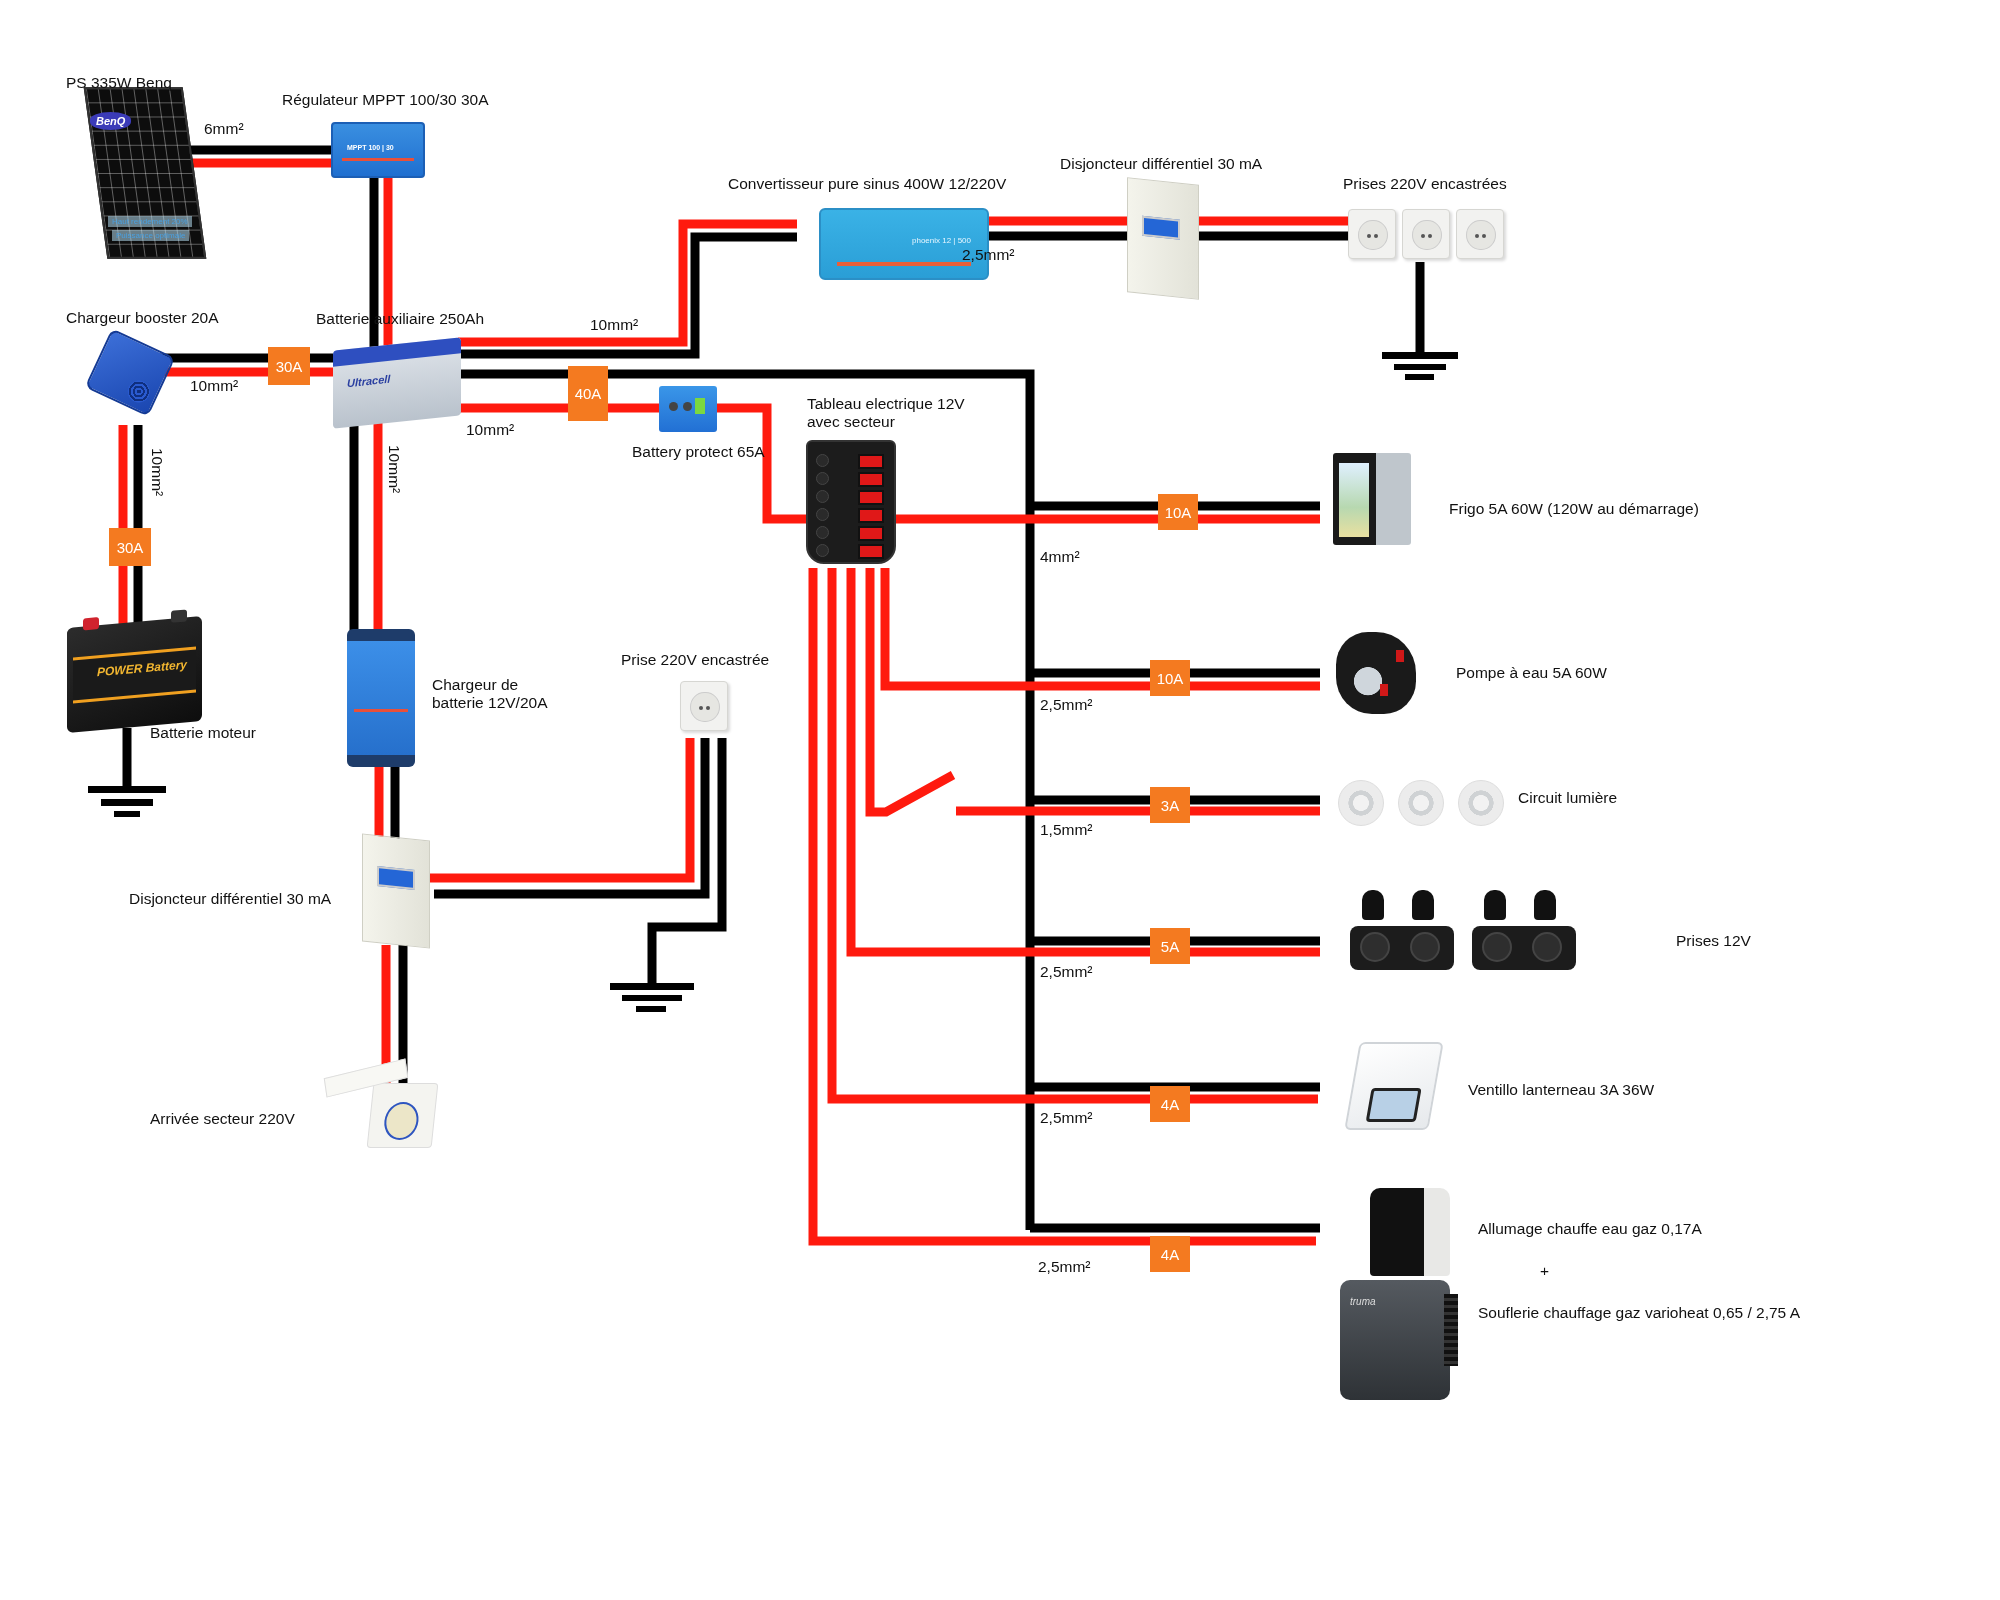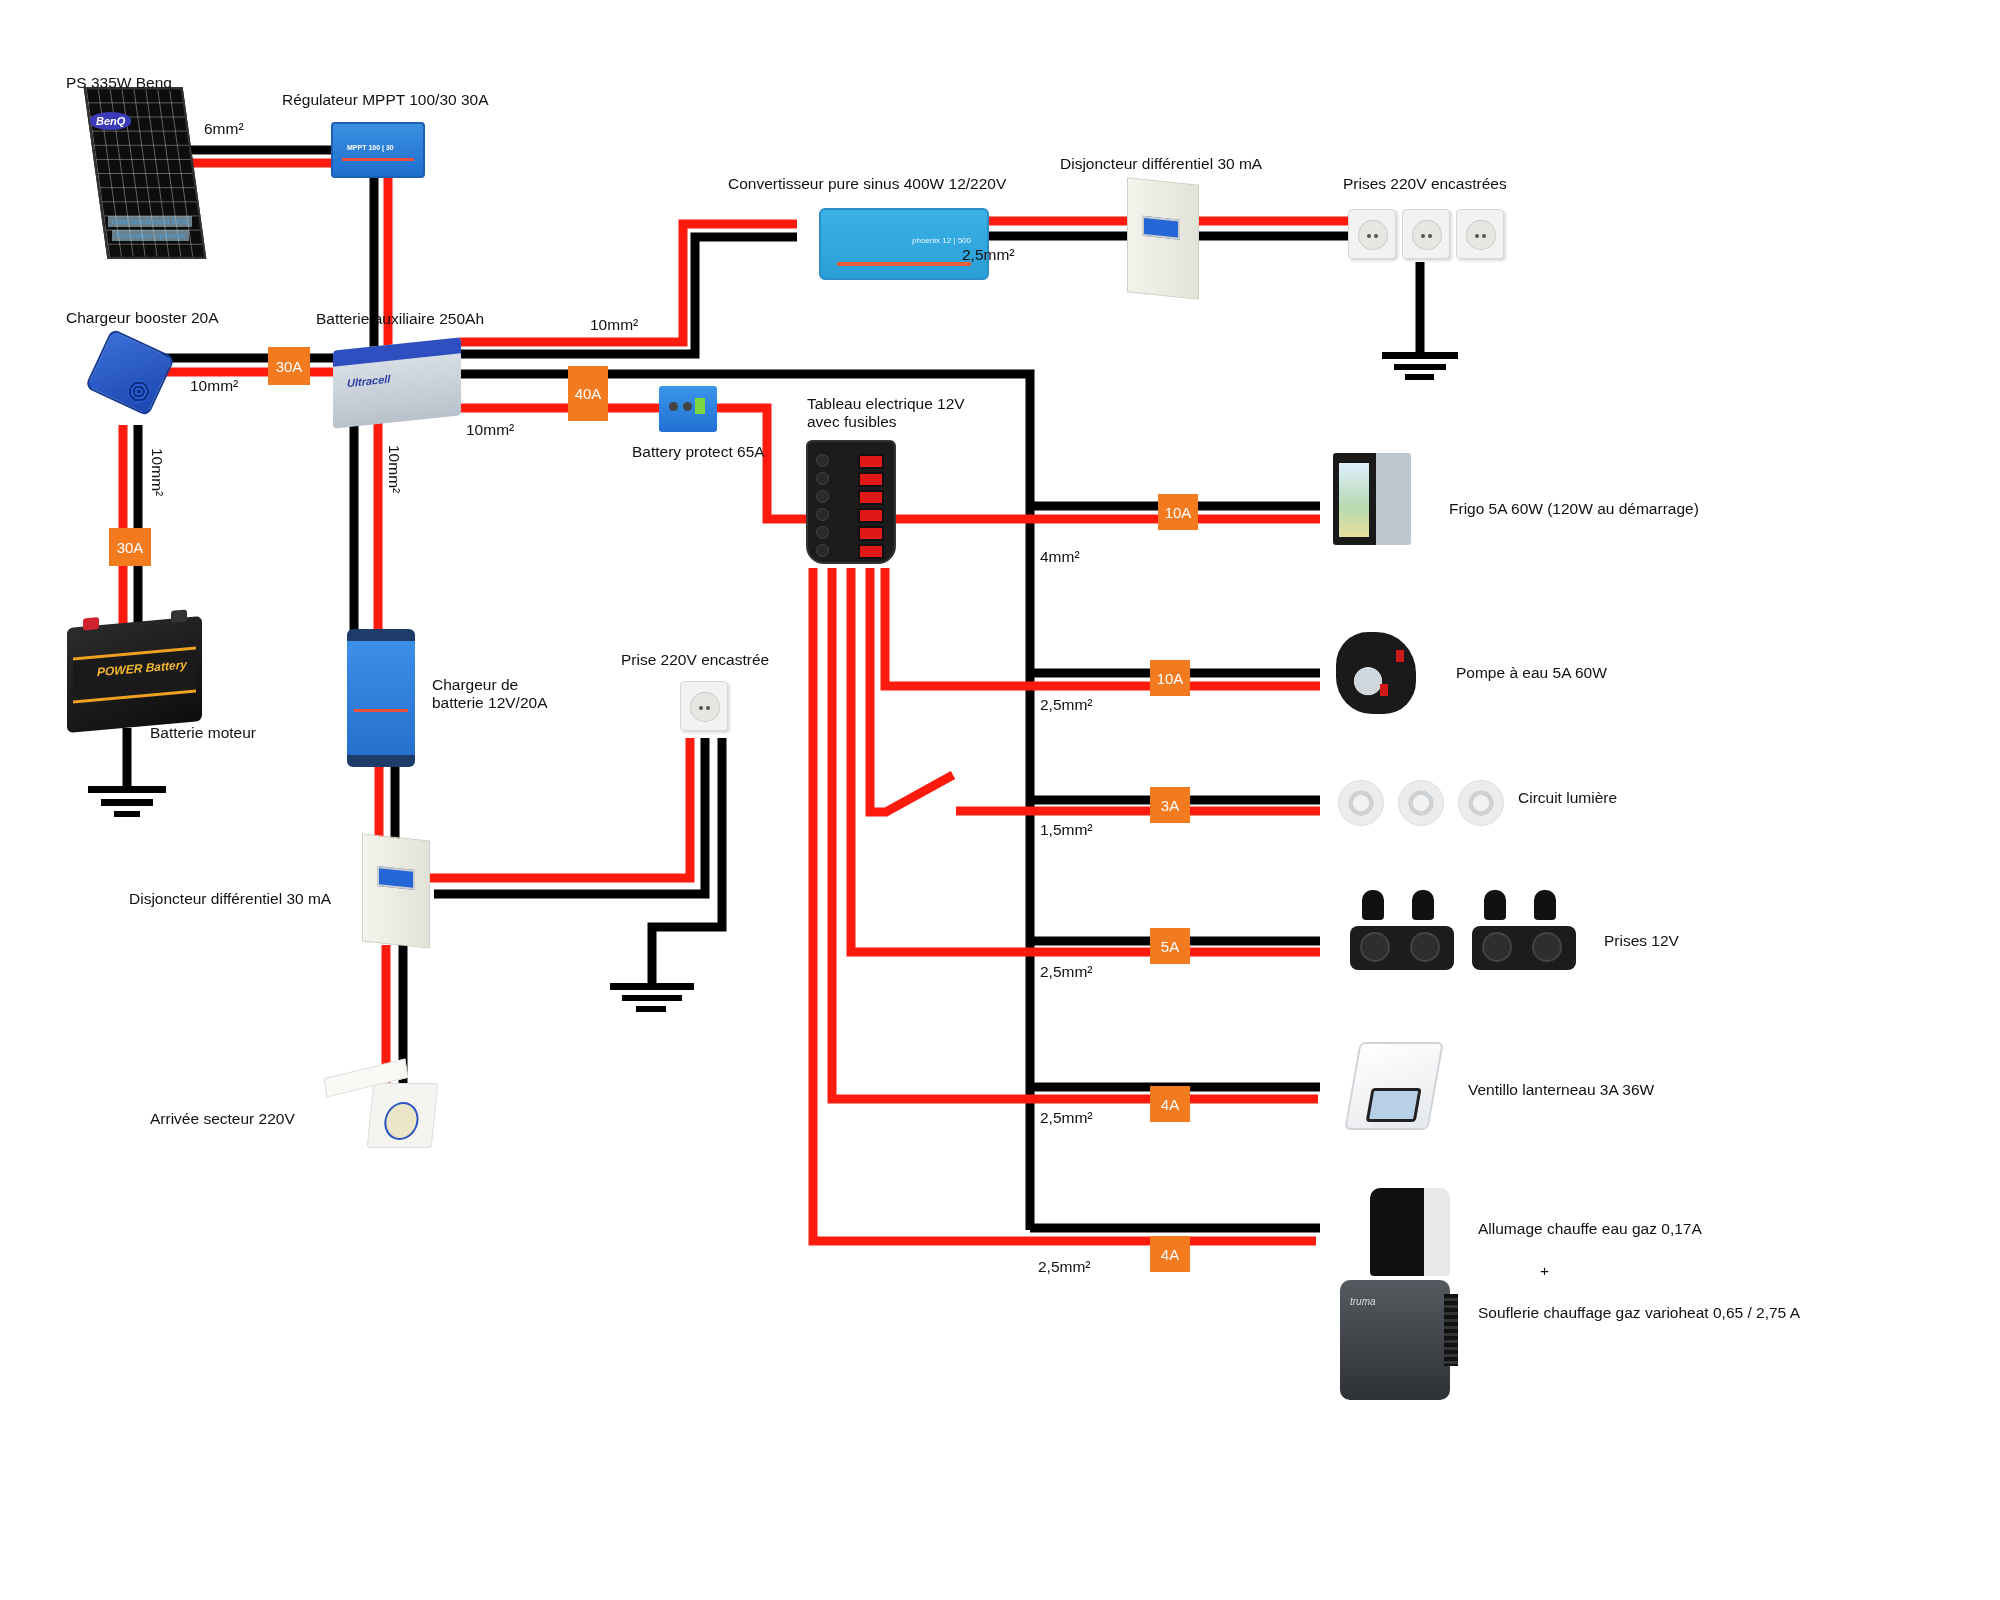--- a/index.html
+++ b/index.html
@@ -289,34 +289,34 @@
 <div class="lbl vert" style="left:166px;top:448px;">10mm²</div>
 <div class="lbl" style="left:590px;top:316px;">10mm²</div>
 <div class="lbl" style="left:728px;top:175px;">Convertisseur pure sinus 400W 12/220V</div>
 <div class="lbl" style="left:962px;top:246px;">2,5mm²</div>
 <div class="lbl" style="left:1060px;top:155px;">Disjoncteur différentiel 30 mA</div>
 <div class="lbl" style="left:1343px;top:175px;text-align:right;">Prises 220V encastrées</div>
 <div class="lbl" style="left:466px;top:421px;">10mm²</div>
 <div class="lbl vert" style="left:403px;top:445px;">10mm²</div>
 <div class="lbl" style="left:615px;top:443px;margin-left:17px;">Battery protect 65A</div>
 <div class="lbl" style="left:807px;top:395px;">Tableau electrique 12V</div>
-<div class="lbl" style="left:807px;top:413px;">avec fusibles</div>
+<div class="lbl" style="left:807px;top:413px;">avec secteur</div>
 <div class="lbl" style="left:150px;top:724px;">Batterie moteur</div>
 <div class="lbl" style="left:432px;top:676px;">Chargeur de</div>
 <div class="lbl" style="left:432px;top:694px;">batterie 12V/20A</div>
 <div class="lbl" style="left:621px;top:651px;">Prise 220V encastrée</div>
 <div class="lbl" style="left:129px;top:890px;">Disjoncteur différentiel 30 mA</div>
 <div class="lbl" style="left:150px;top:1110px;">Arrivée secteur 220V</div>
 
 <div class="lbl" style="left:1449px;top:500px;">Frigo 5A 60W (120W au démarrage)</div>
 <div class="lbl" style="left:1040px;top:548px;">4mm²</div>
 <div class="lbl" style="left:1456px;top:664px;">Pompe à eau 5A 60W</div>
 <div class="lbl" style="left:1040px;top:696px;">2,5mm²</div>
 <div class="lbl" style="left:1518px;top:789px;">Circuit lumière</div>
 <div class="lbl" style="left:1040px;top:821px;">1,5mm²</div>
-<div class="lbl" style="left:1604px;top:932px;">Prises 12V</div>
+<div class="lbl" style="left:1676px;top:932px;">Prises 12V</div>
 <div class="lbl" style="left:1040px;top:963px;">2,5mm²</div>
 <div class="lbl" style="left:1468px;top:1081px;">Ventillo lanterneau 3A 36W</div>
 <div class="lbl" style="left:1040px;top:1109px;">2,5mm²</div>
 <div class="lbl" style="left:1478px;top:1220px;">Allumage chauffe eau gaz 0,17A</div>
 <div class="lbl" style="left:1540px;top:1262px;">+</div>
 <div class="lbl" style="left:1478px;top:1304px;">Souflerie chauffage gaz varioheat 0,65 / 2,75 A</div>
 <div class="lbl" style="left:1038px;top:1258px;">2,5mm²</div>
 
 </body></html>

